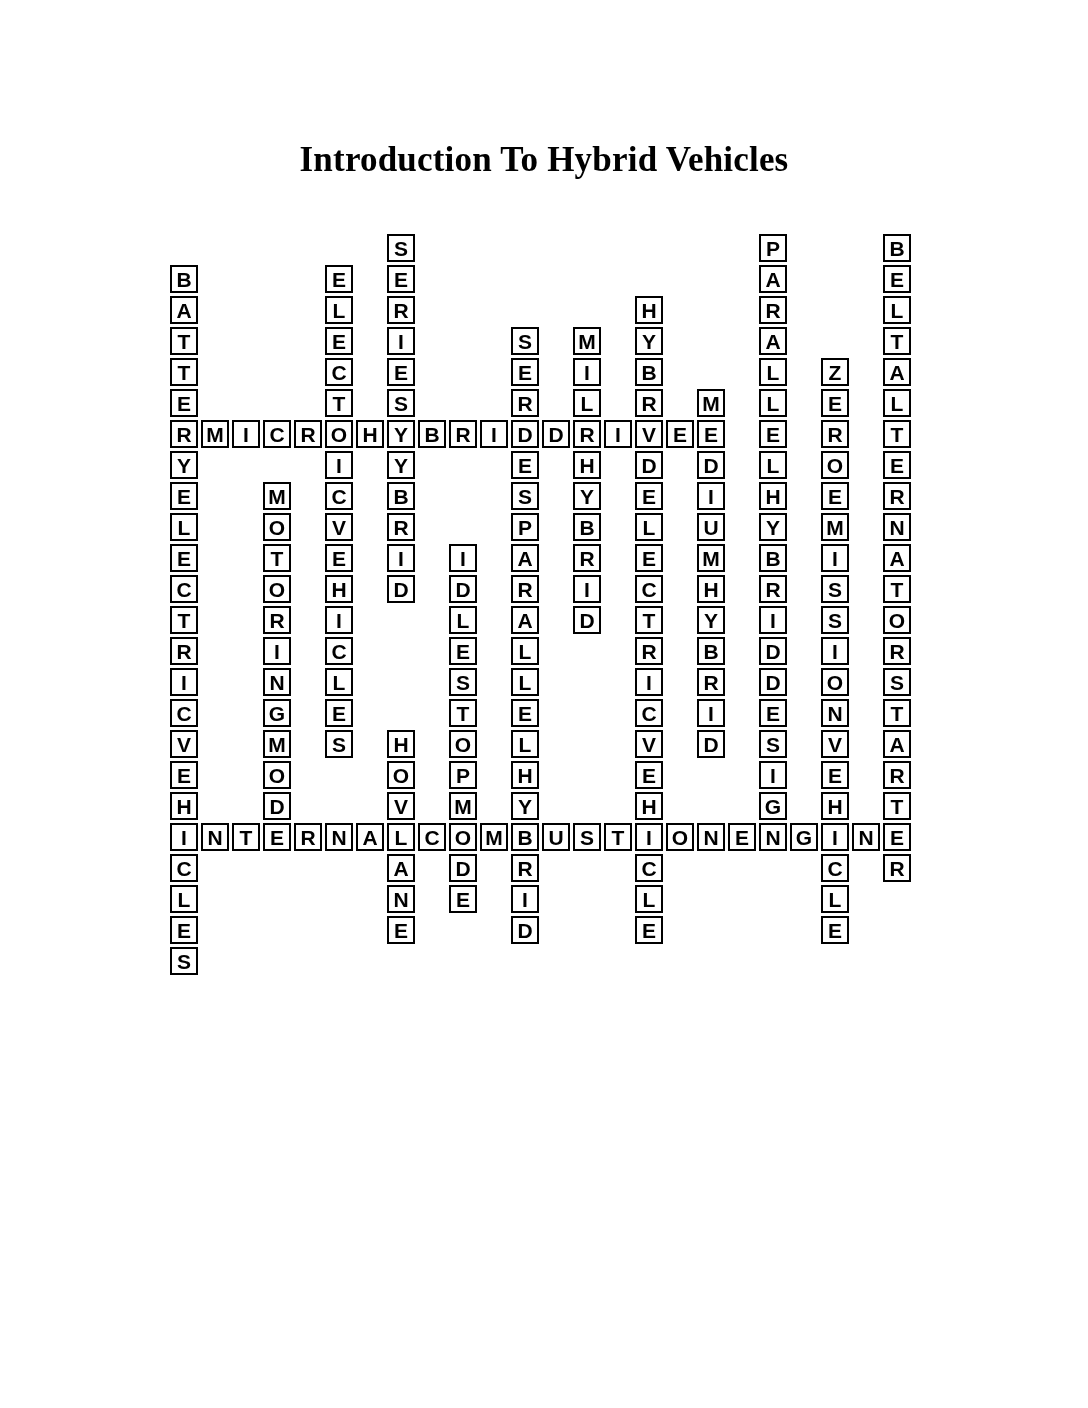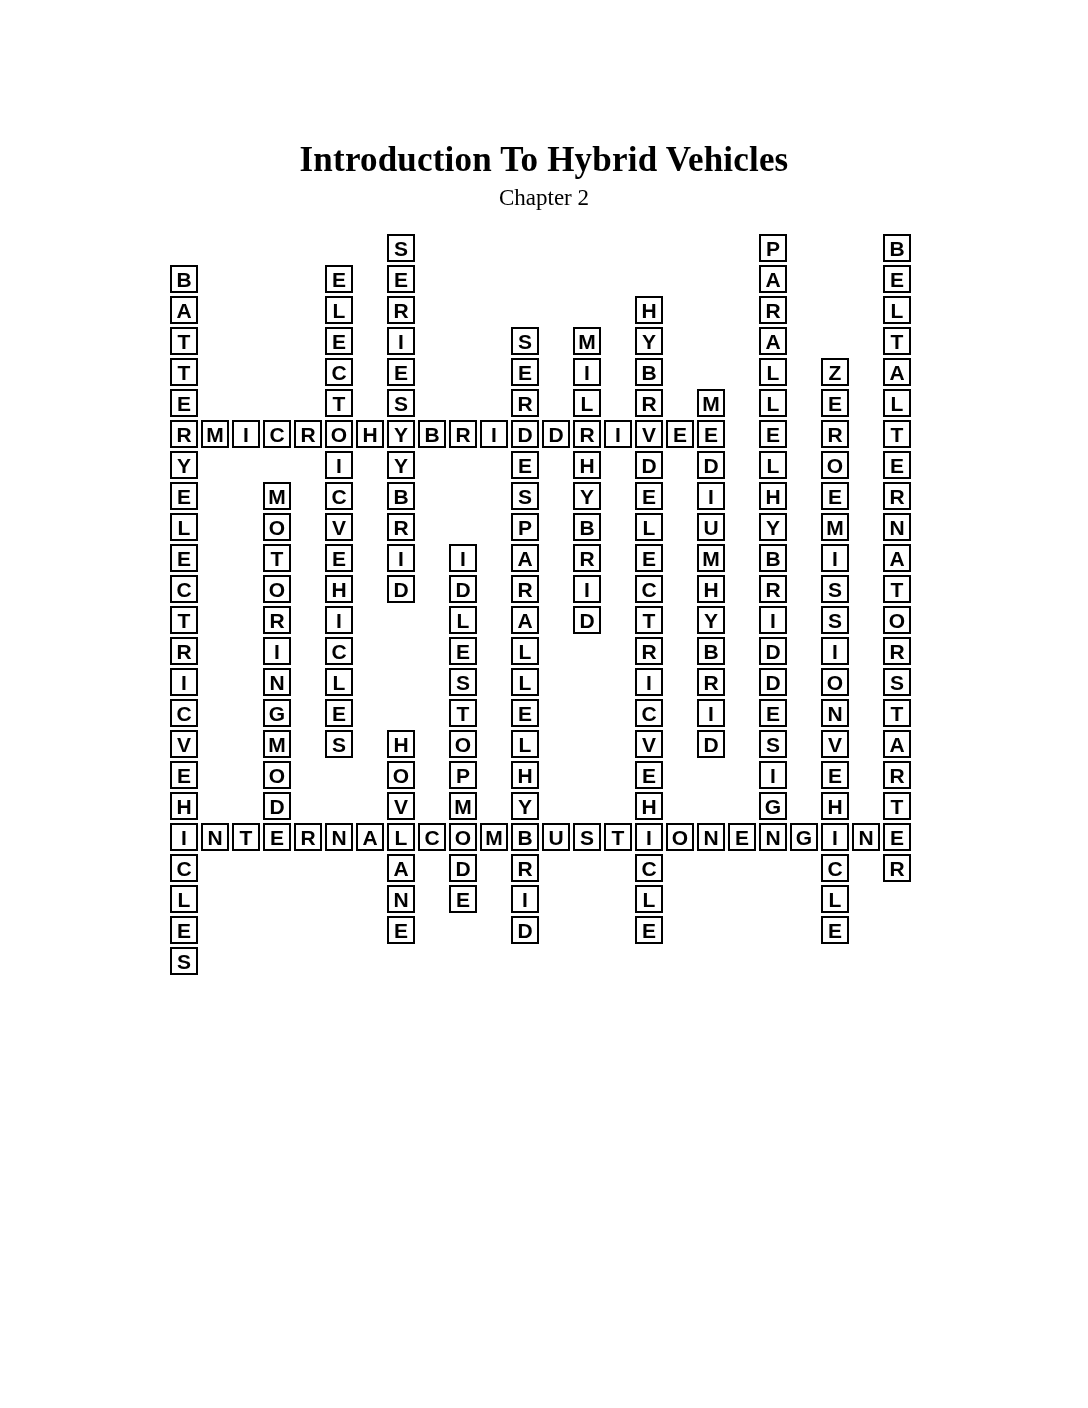--- a/index.html
+++ b/index.html
@@ -60,21 +60,20 @@
     line-height: 26px;
     text-align: center;
     color: #000000;
   }
 </style>
 </head>
 <body>
 
 <div class="page">
   <div class="doc-title">Introduction To Hybrid Vehicles</div>
-  <div class="doc-subtitle">Chapter 2</div>
   <div id="grid">
       <div class="cell" style="left: 0px; top: 31px;">B</div>
       <div class="cell" style="left: 0px; top: 62px;">A</div>
       <div class="cell" style="left: 0px; top: 93px;">T</div>
       <div class="cell" style="left: 0px; top: 124px;">T</div>
       <div class="cell" style="left: 0px; top: 155px;">E</div>
       <div class="cell" style="left: 0px; top: 186px;">R</div>
       <div class="cell" style="left: 0px; top: 217px;">Y</div>
       <div class="cell" style="left: 0px; top: 248px;">E</div>
       <div class="cell" style="left: 0px; top: 279px;">L</div>

